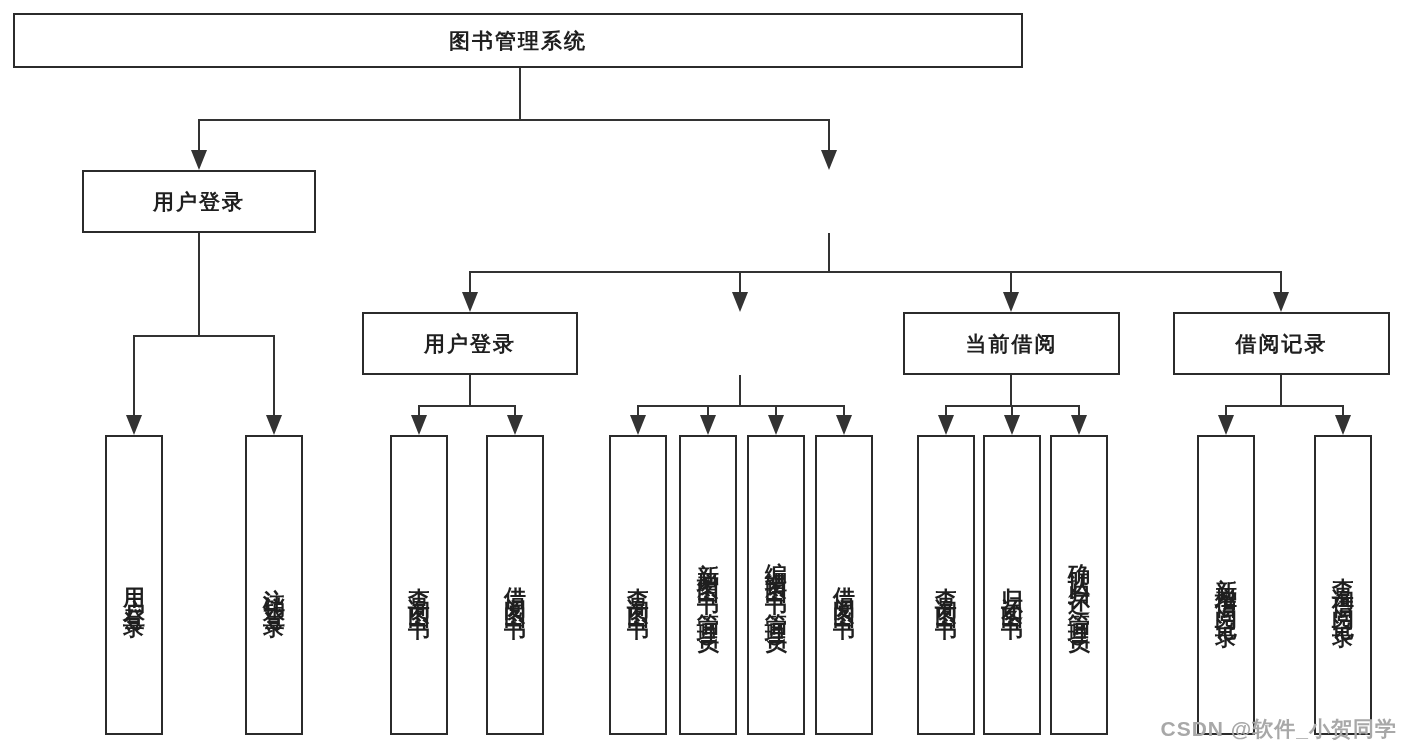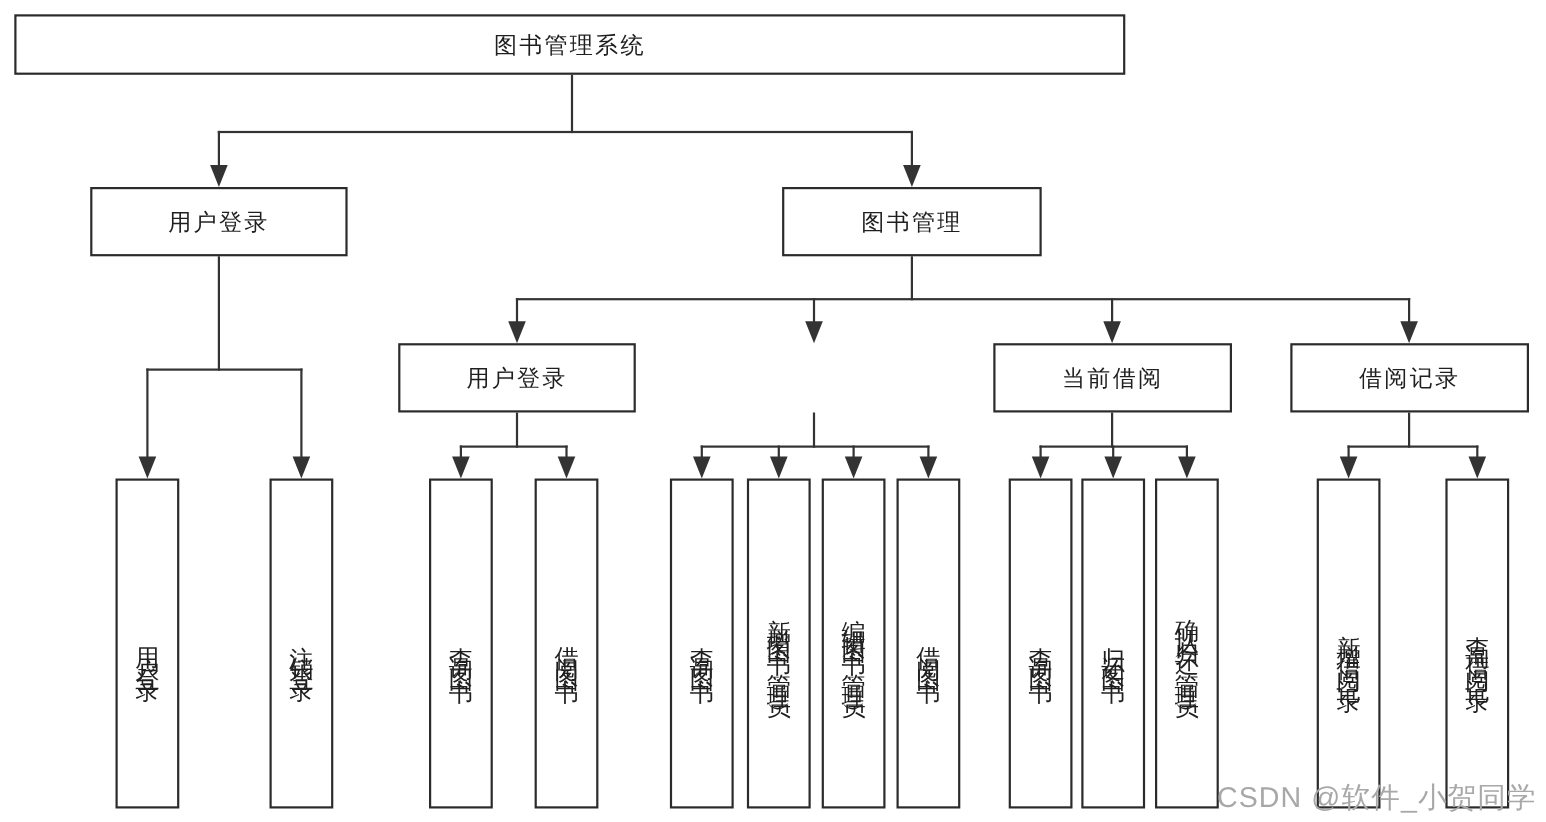--- a/index.html
+++ b/index.html
@@ -7,20 +7,21 @@
     padding: 0;
     background: #ffffff;
     font-family: "Liberation Sans", "DejaVu Sans", sans-serif;
   }
   .canvas {
     position: relative;
     width: 1405px;
     height: 747px;
     background: #ffffff;
     overflow: hidden;
+    font-weight: bold;
   }
   .box {
     position: absolute;
     box-sizing: border-box;
     background: #ffffff;
     border: 2px solid #2b2b2b;
     display: flex;
     align-items: center;
     justify-content: center;
   }
@@ -54,21 +55,21 @@
     width: 0;
     height: 0;
     border-left: 8px solid transparent;
     border-right: 8px solid transparent;
     border-top: 20px solid #333333;
   }
   .watermark {
     position: absolute;
     right: 8px;
     bottom: 4px;
-    font-size: 26px;
+    font-size: 21px;
     color: #a8a8a8;
     letter-spacing: 1px;
     z-index: 10;
     white-space: nowrap;
     text-align: center;
   }
 </style>
 </head>
 <body>
 
@@ -80,23 +81,20 @@
 
   <div class="vline" style="left:519px;top:68px;height:53px"></div>
   <div class="hline" style="left:198px;top:119px;width:632px"></div>
   <div class="vline" style="left:198px;top:119px;height:33px"></div>
   <div class="arrow-down" style="left:191px;top:150px"></div>
   <div class="vline" style="left:828px;top:119px;height:33px"></div>
   <div class="arrow-down" style="left:821px;top:150px"></div>
 
   <div class="box" style="left:82px;top:170px;width:234px;height:63px">
     <span class="lbl">用户登录</span>
-  </div>
-  <div class="box" style="left:711px;top:170px;width:236px;height:63px">
-    <span class="lbl">图书管理</span>
   </div>
 
   <div class="vline" style="left:198px;top:233px;height:104px"></div>
   <div class="hline" style="left:133px;top:335px;width:142px"></div>
   <div class="vline" style="left:133px;top:335px;height:82px"></div>
   <div class="arrow-down" style="left:126px;top:415px"></div>
   <div class="vline" style="left:273px;top:335px;height:82px"></div>
   <div class="arrow-down" style="left:266px;top:415px"></div>
 
   <div class="vline" style="left:828px;top:233px;height:40px"></div>

